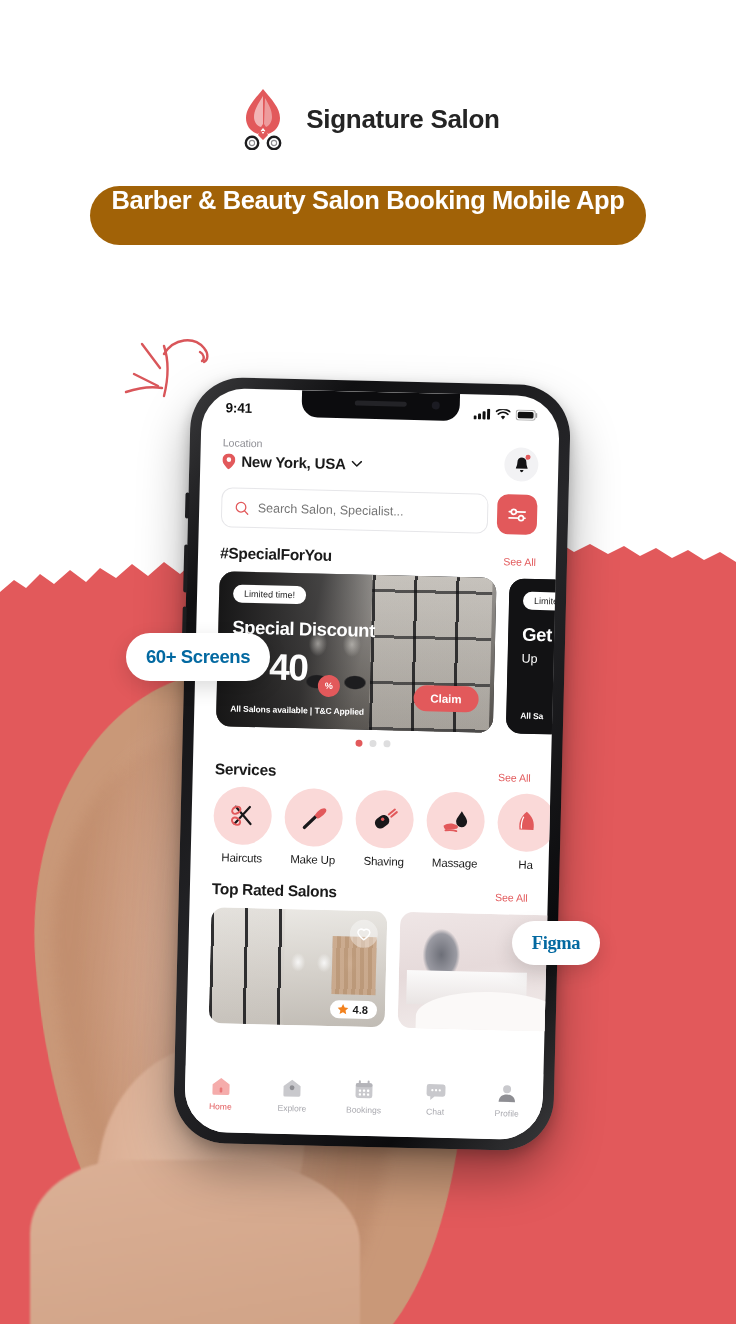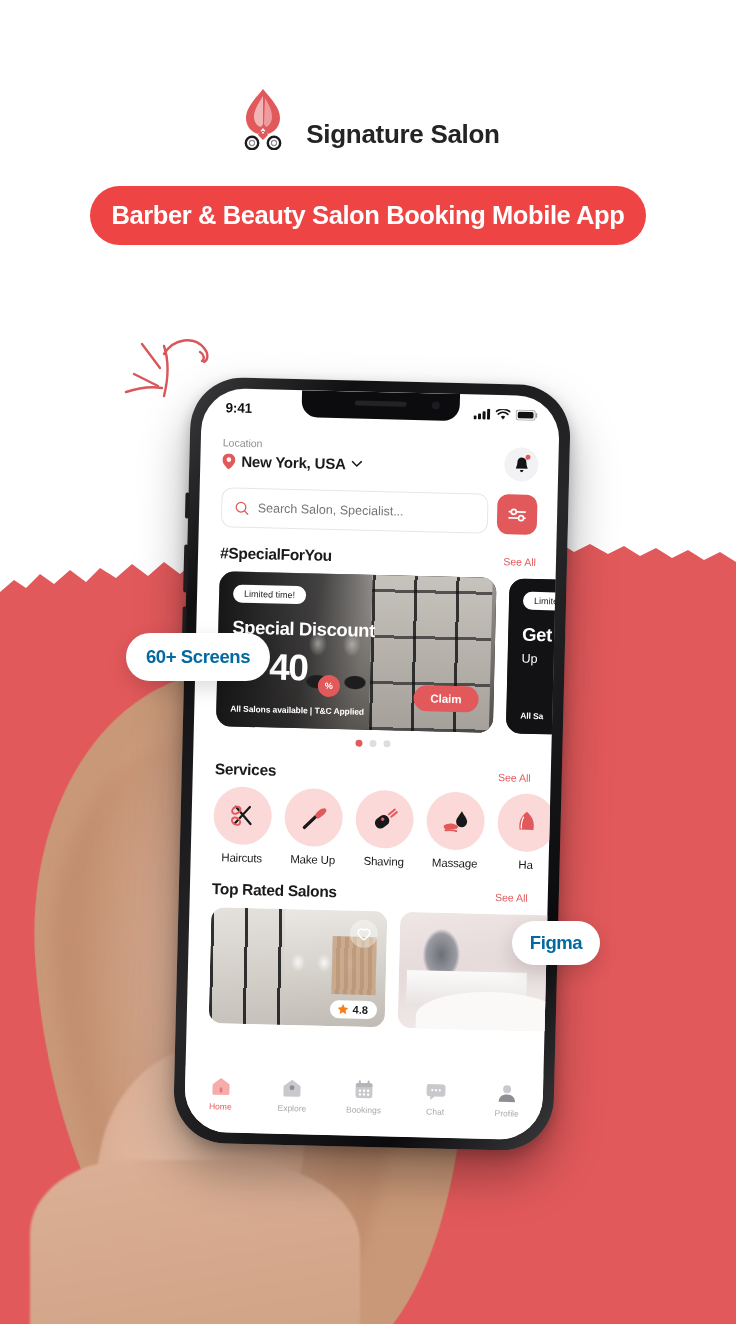--- a/index.html
+++ b/index.html
@@ -14,32 +14,32 @@
   
   .red-bg {
     position: absolute; left: 0; top: 540px; width: 736px; height: 784px;
     overflow: hidden;
   }
   .red-bg svg { display: block; width: 736px; height: 784px; }
 
   
   .brand {
     position: absolute; left: 0; top: 88px; width: 736px;
-    display: flex; align-items: flex-end; justify-content: center; gap: 16px;
+    display: flex; align-items: center; justify-content: center; gap: 16px;
   }
   .brand-mark { width: 54px; height: 62px; display: block; }
   .brand-name {
     font-size: 26px; font-weight: bold; color: #242424; letter-spacing: -0.3px;
   }
 
   
   .headline-pill {
     position: absolute; left: 90px; top: 186px; width: 556px; height: 59px;
-    background: #ef4444; border-radius: 30px;
-    display: flex; align-items: center; justify-content: center;
+    background: #a16207; border-radius: 30px;
+    display: flex; align-items: flex-start; justify-content: center;
   }
   .headline-pill span {
     color: #ffffff; font-size: 25.5px; font-weight: bold; letter-spacing: -0.4px;
   }
 
   
   .doodle { position: absolute; left: 112px; top: 330px; width: 120px; height: 72px; }
 
   
   .hand-layer { position: absolute; left: 0; top: 520px; width: 736px; height: 804px; overflow: hidden; }
@@ -302,21 +302,21 @@
   .tab.active .tab-label { color: #e2595b; }
 
   
   .float-badge {
     position: absolute; background: #fff; border-radius: 28px;
     display: flex; align-items: center; justify-content: center;
     box-shadow: 0 7px 20px rgba(0,0,0,0.14);
     font-weight: bold; color: #0369a1; letter-spacing: -0.4px;
   }
   .badge-screens { left: 126px; top: 633px; width: 144px; height: 48px; font-size: 18.5px; }
-  .badge-figma   { left: 512px; top: 921px; width: 88px;  height: 44px; font-size: 18.5px; }
+  .badge-figma   { left: 512px; top: 921px; width: 88px;  height: 44px; font-size: 18.5px; font-family: Liberation Serif, serif; }
 </style>
 </head>
 <body>
 
 <div class="poster">
 
   <div class="red-bg">
     <svg viewBox="0 0 736 784" preserveAspectRatio="none" aria-hidden="true">
       <path fill="#e2595b" d="M0,52 L14,40 L26,48 L40,34 L54,44 L70,30 L86,42 L100,28 L116,38 L132,24
         L148,36 L164,22 L180,34 L196,20 L212,30 L228,18 L244,28 L262,16 L278,26 L294,14 L310,24

